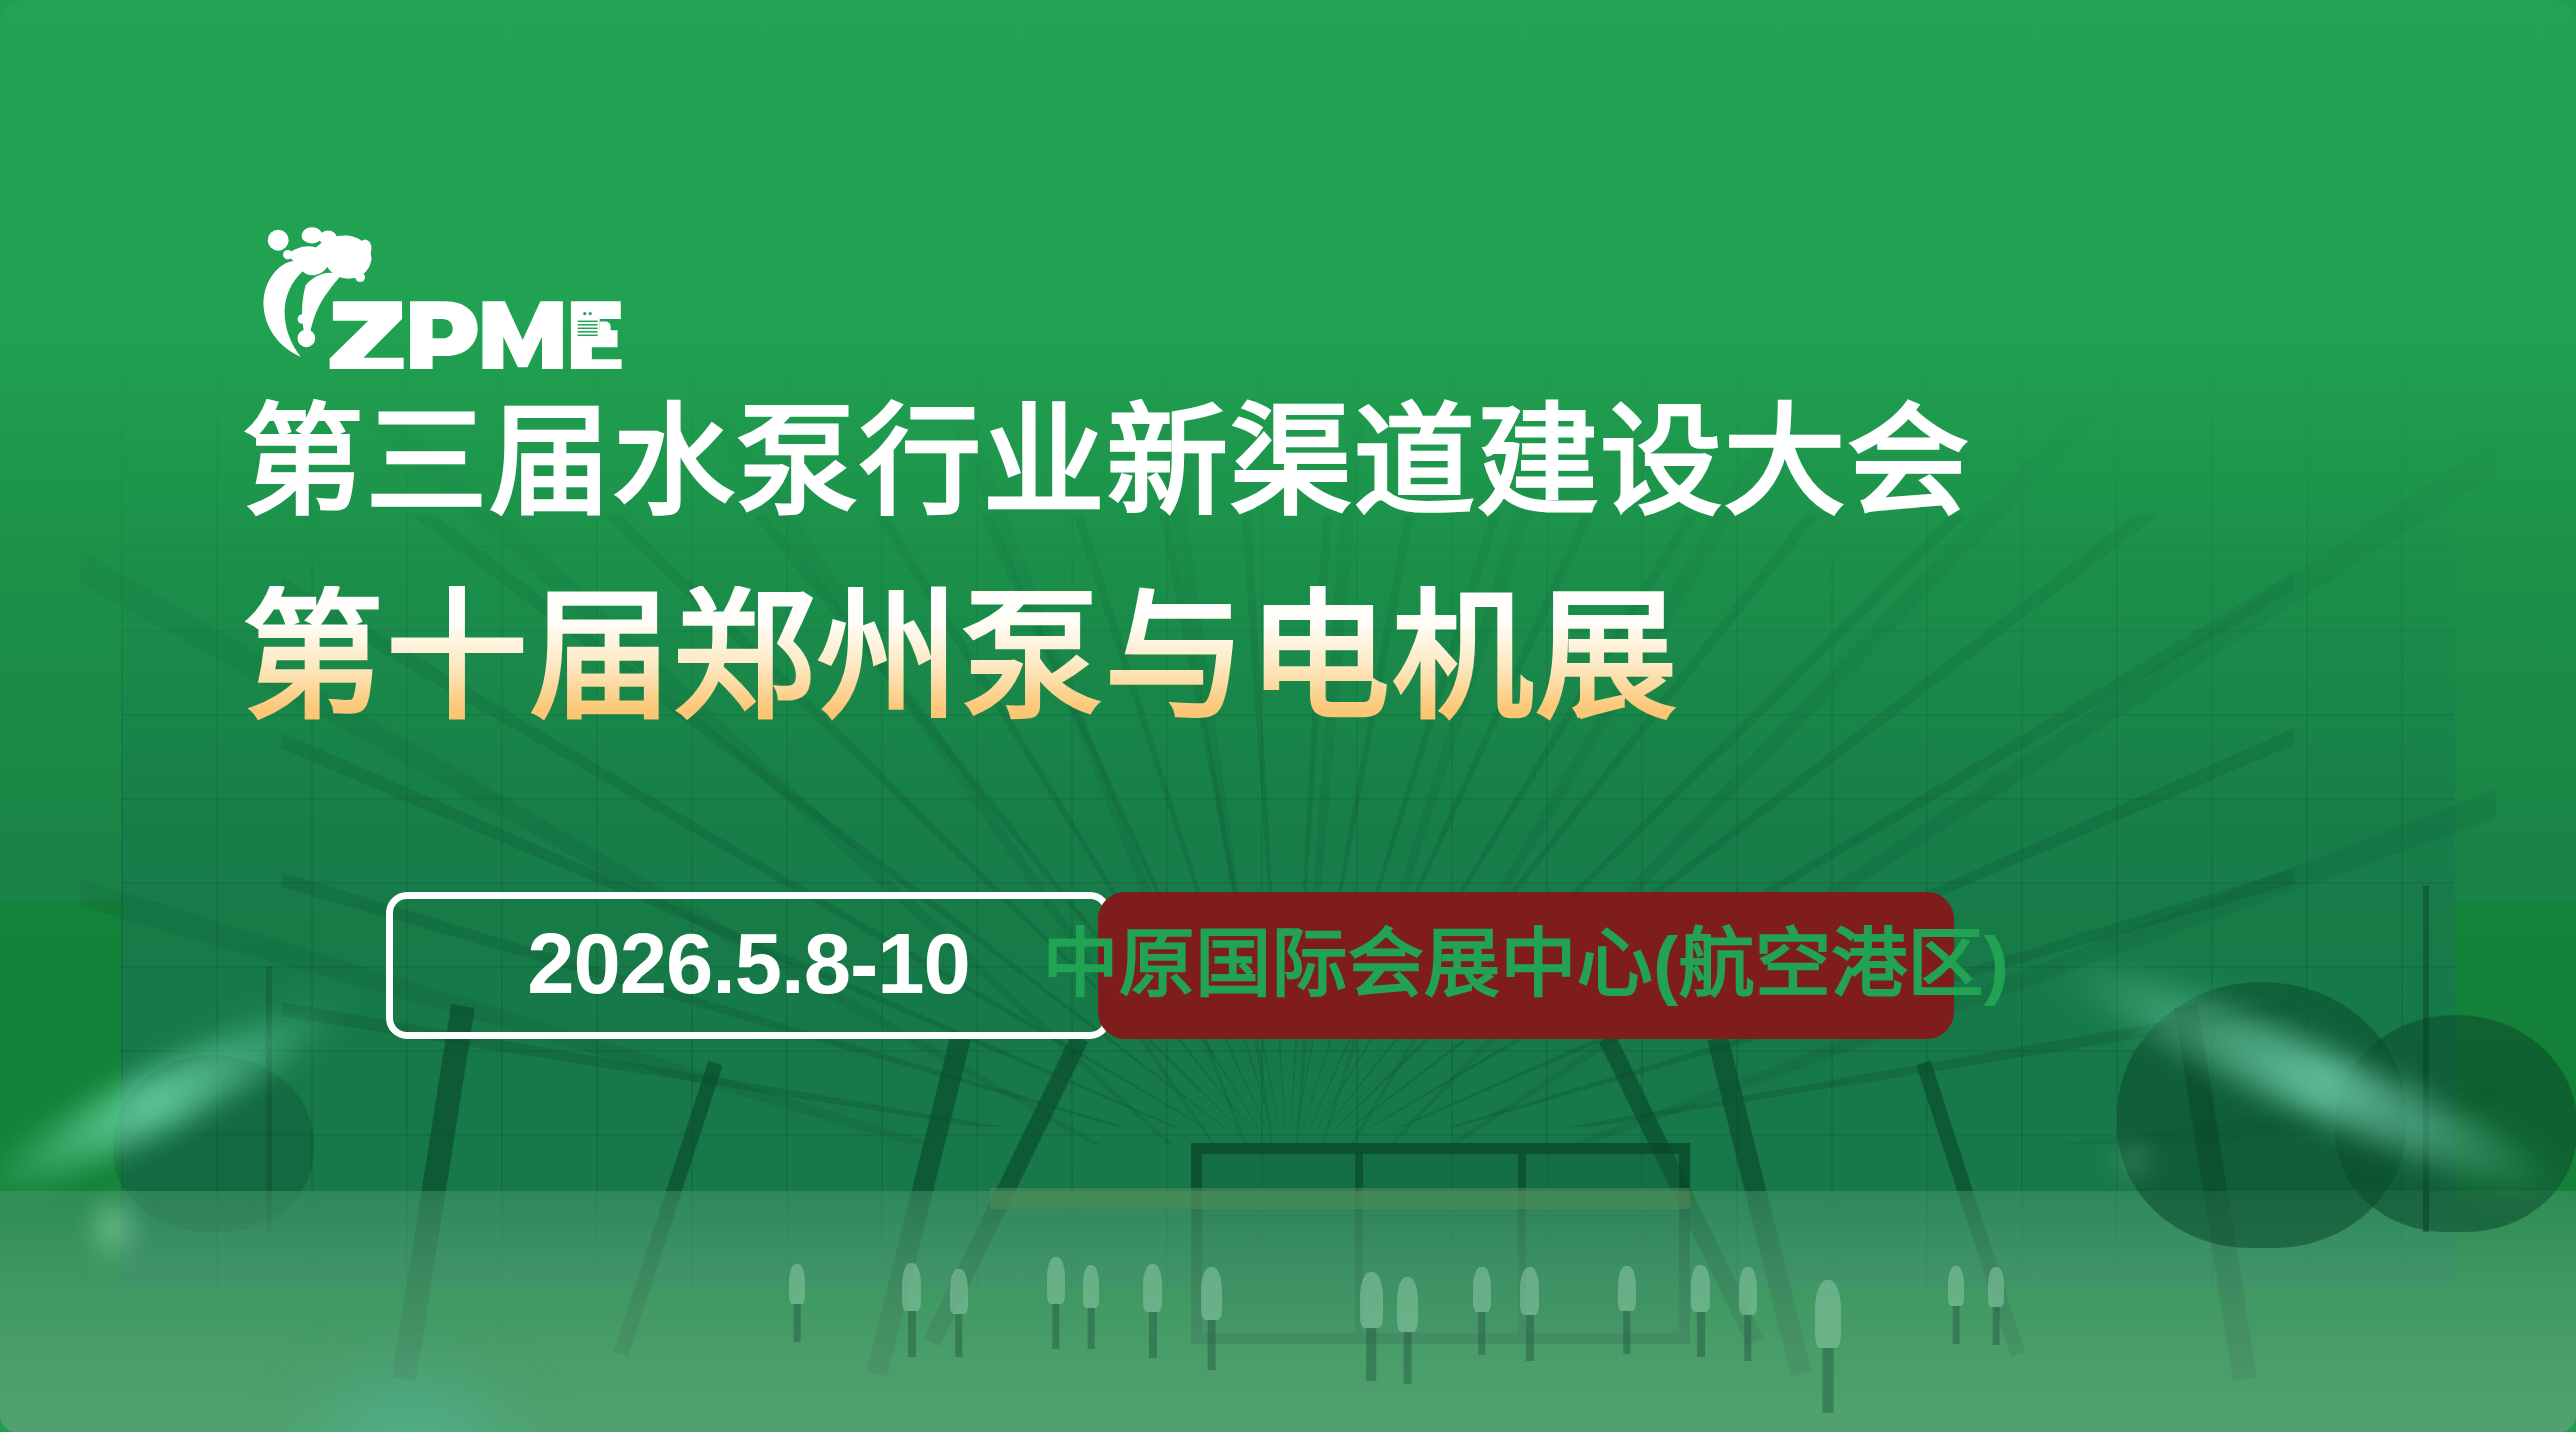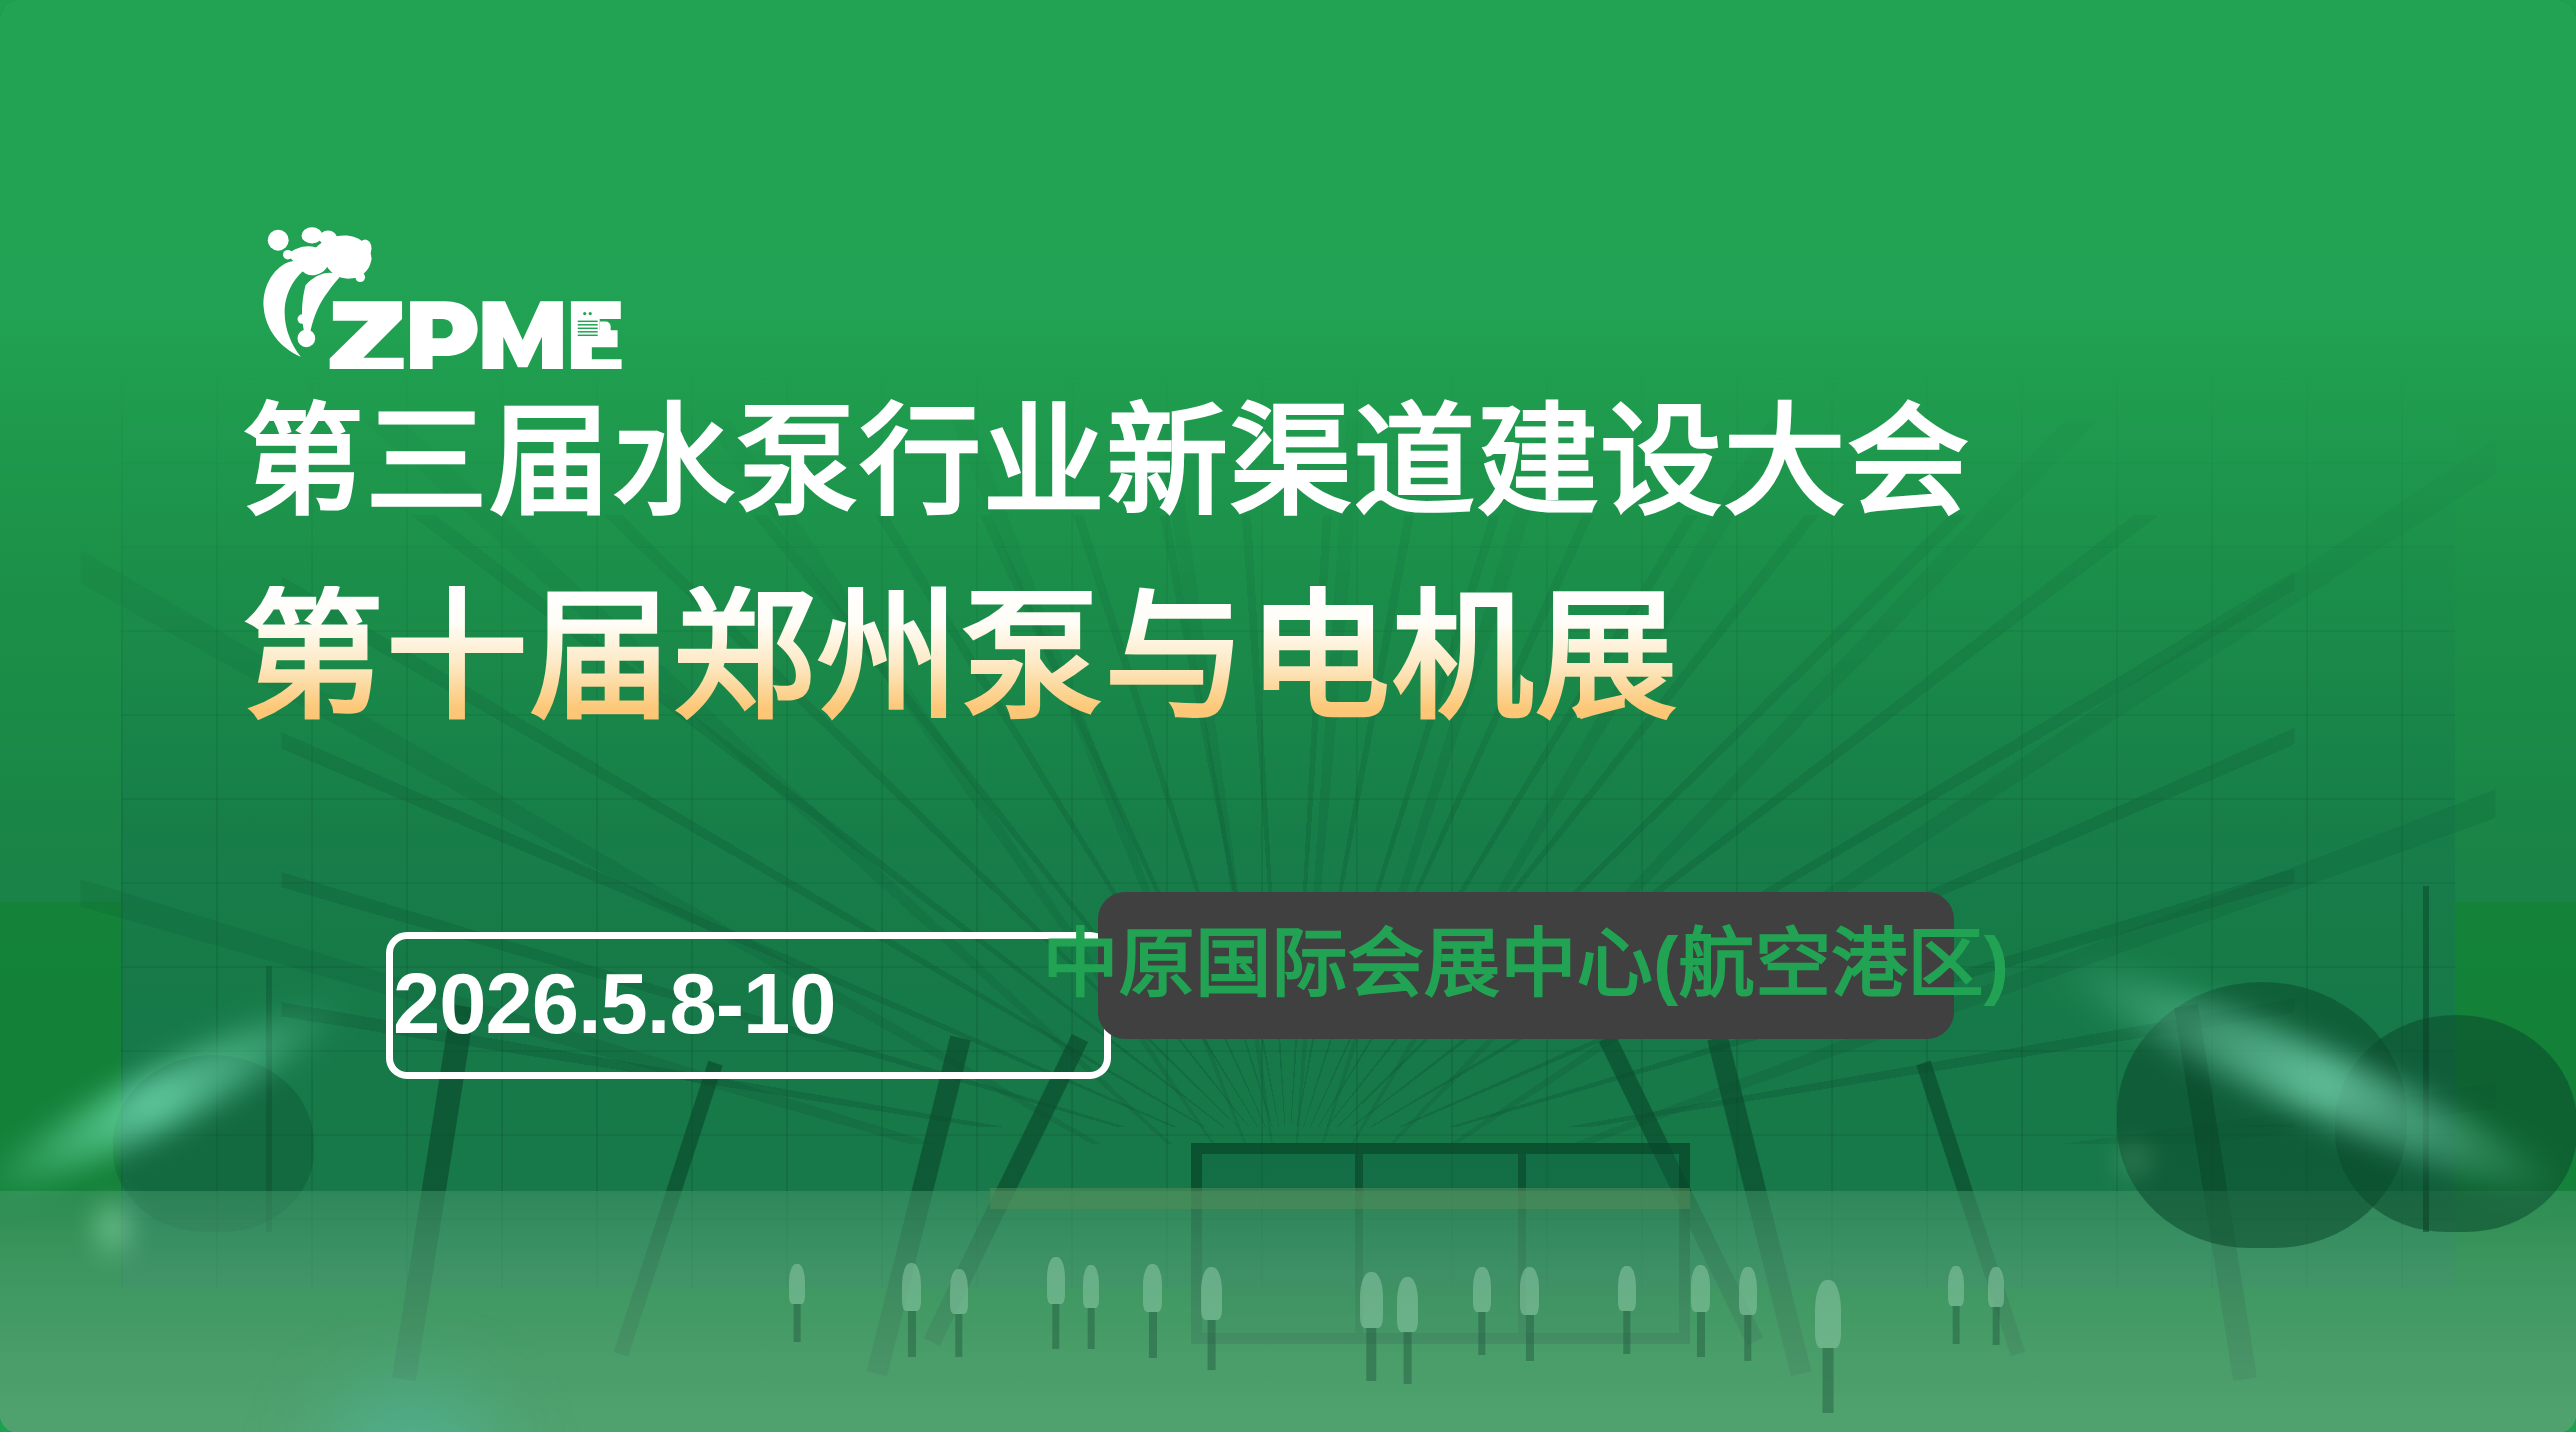--- a/index.html
+++ b/index.html
@@ -156,33 +156,32 @@
     -webkit-background-clip:text;background-clip:text;
     -webkit-text-fill-color:transparent;color:transparent;
   }
 
   
   .infobar{position:absolute;left:386px;top:892px;width:1731px;height:147px;}
 
   .date-box{
     position:absolute;left:0;top:0;width:725px;height:147px;
     border:7.2px solid #ffffff;border-radius:21px;
-    display:flex;align-items:center;
+    display:flex;align-items:center;justify-content:center;
     background:transparent;
-    margin-top:40px;
   }
   .date-text{
     color:#ffffff;font-size:85px;font-weight:bold;line-height:1;
     letter-spacing:-0.012em;white-space:nowrap;
     transform:translateY(-1.6px);
   }
 
   .venue-pill{
     position:absolute;left:712px;top:0;width:856px;height:147px;
-    background:#404040;border-radius:27px;
+    background:#7f1d1d;border-radius:27px;
     display:flex;align-items:center;justify-content:center;
   }
   .venue-text{
     color:#22a354;font-size:76px;font-weight:bold;line-height:1;
     white-space:nowrap;letter-spacing:.004em;
     transform:translateY(-2.4px);
   }
 </style>
 </head>
 <body>

